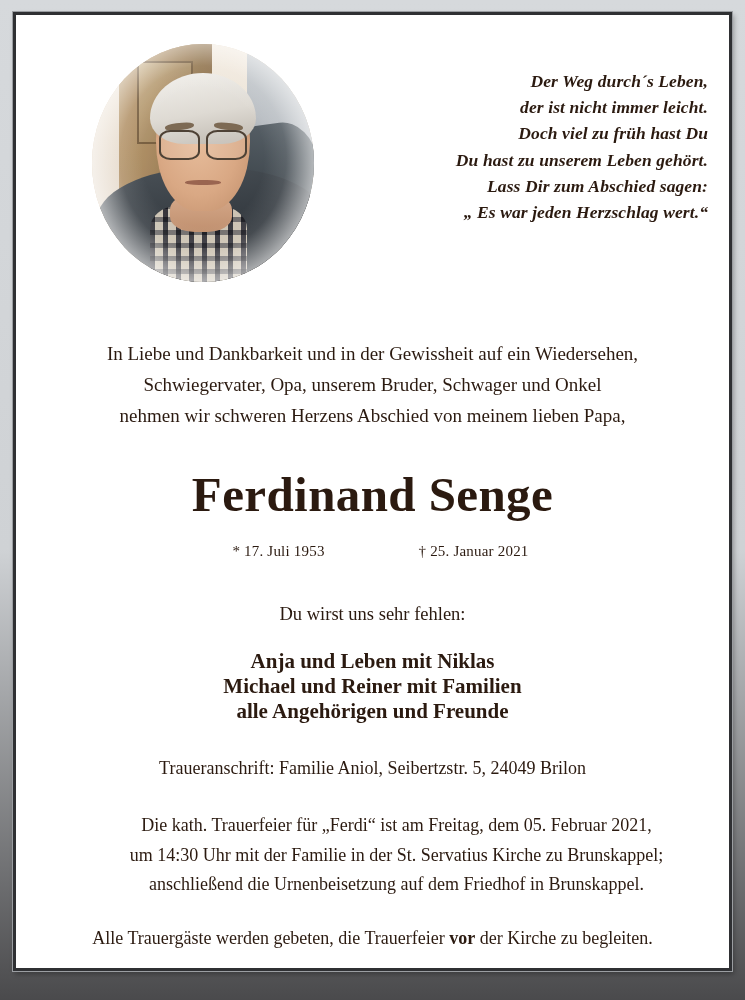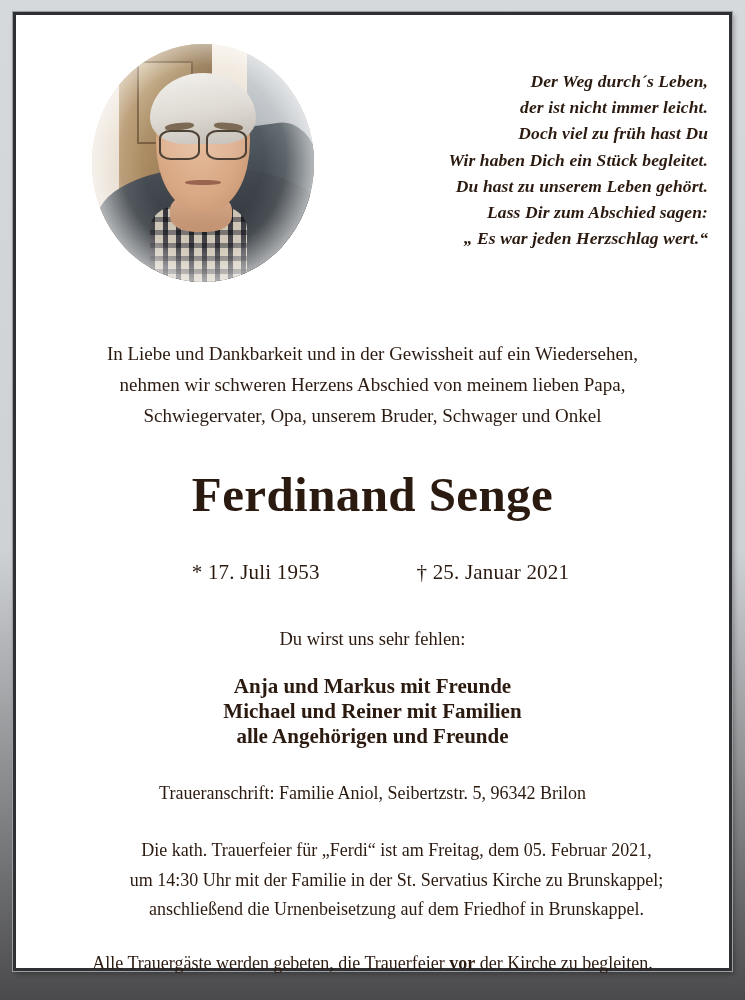--- a/index.html
+++ b/index.html
@@ -219,23 +219,23 @@
   .name {
     text-align: center;
     font-weight: bold;
     font-size: 49px;
     line-height: 54px;
     letter-spacing: 0.4px;
     margin-top: 37px;
   }
 
   .dates {
-    margin-top: 38px;
-    text-align: center;
-    font-size: 21px;
+    margin-top: 21px;
+    text-align: center;
+    font-size: 15px;
     letter-spacing: 0.2px;
     padding-left: 16px;
   }
   .dates .born { display: inline-block; }
   .dates .gap  { display: inline-block; width: 86px; }
   .dates .died { display: inline-block; }
 
   .miss-lead {
     text-align: center;
     font-size: 18.5px;
@@ -303,51 +303,50 @@
           <div class="ph-glasses"></div>
           <div class="ph-mouth"></div>
           <div class="ph-vignette"></div>
         </div>
       </div>
 
       <div class="poem">
         <div class="line">Der Weg durch´s Leben,</div>
         <div class="line">der ist nicht immer leicht.</div>
         <div class="line">Doch viel zu früh hast Du</div>
-        <div class="line">Wir haben Dich ein Stück begleitet.</div>
         <div class="line">Du hast zu unserem Leben gehört.</div>
         <div class="line">Lass Dir zum Abschied sagen:</div>
         <div class="line">„ Es war jeden Herzschlag wert.“</div>
       </div>
 
     </div>
 
     <div class="intro">
       <div class="line">In Liebe und Dankbarkeit und in der Gewissheit auf ein Wiedersehen,</div>
+      <div class="line">Schwiegervater, Opa, unserem Bruder, Schwager und Onkel</div>
       <div class="line">nehmen wir schweren Herzens Abschied von meinem lieben Papa,</div>
-      <div class="line">Schwiegervater, Opa, unserem Bruder, Schwager und Onkel</div>
     </div>
 
     <div class="name">Ferdinand Senge</div>
 
     <div class="dates">
       <span class="born">* 17. Juli 1953</span>
       <span class="gap"></span>
       <span class="died">† 25. Januar 2021</span>
     </div>
 
     <div class="miss-lead">Du wirst uns sehr fehlen:</div>
 
     <div class="mourners">
-      <div class="m-line">Anja und Markus mit Freunde</div>
+      <div class="m-line">Anja und Leben mit Niklas</div>
       <div class="m-line">Michael und Reiner mit Familien</div>
       <div class="m-line">alle Angehörigen und Freunde</div>
     </div>
 
-    <div class="contact">Traueranschrift: Familie Aniol, Seibertzstr. 5, 96342 Brilon</div>
+    <div class="contact">Traueranschrift: Familie Aniol, Seibertzstr. 5, 24049 Brilon</div>
 
     <div class="service">
       <div class="line">Die kath. Trauerfeier für „Ferdi“ ist am Freitag, dem 05. Februar 2021,</div>
       <div class="line">um 14:30 Uhr mit der Familie in der St. Servatius Kirche zu Brunskappel;</div>
       <div class="line">anschließend die Urnenbeisetzung auf dem Friedhof in Brunskappel.</div>
     </div>
 
     <div class="notes">
       <div class="n1"><span>Alle Trauergäste werden gebeten, die Trauerfeier </span><b>vor</b><span> der Kirche zu begleiten.</span></div>
 

